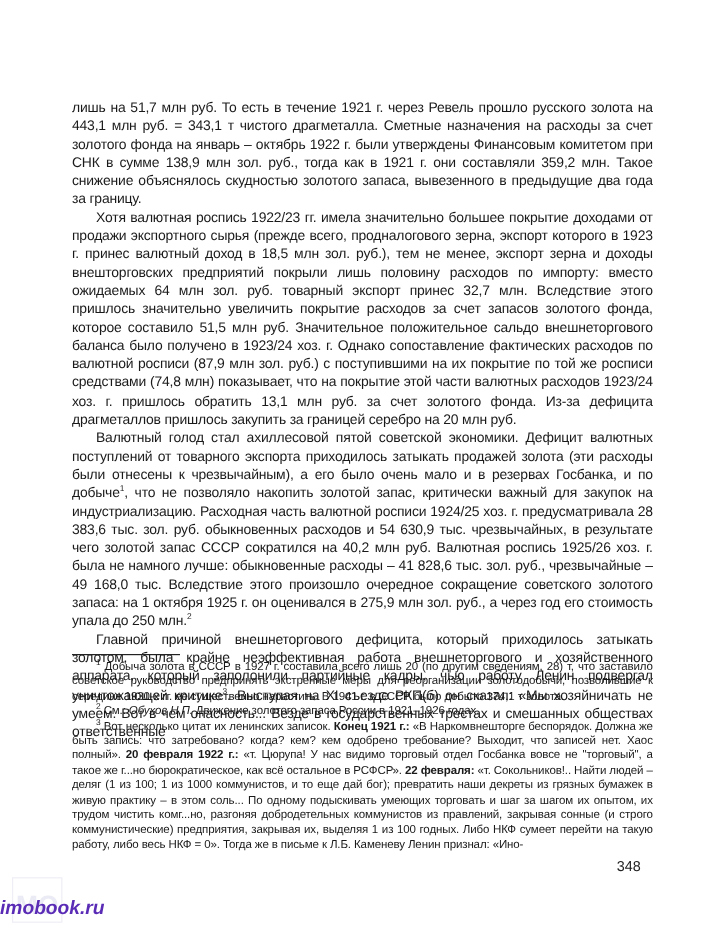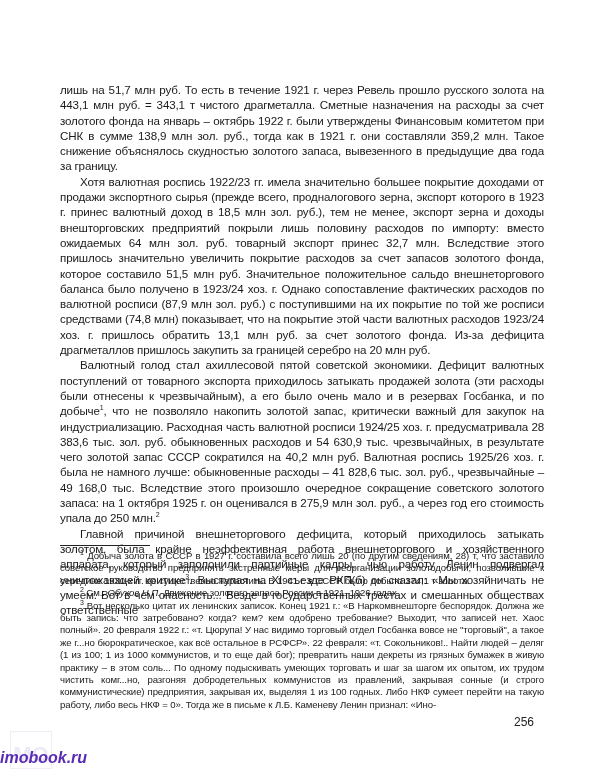--- a/index.html
+++ b/index.html
@@ -7,21 +7,21 @@
          font-family:"Liberation Sans", "DejaVu Sans", sans-serif; color:#1a1a1a; }
   .body-text { position:absolute; left:60px; top:82px; width:484px;
                font-size:11.6px; line-height:15.3px; text-align:justify; letter-spacing:-0.15px; }
   .body-text p { margin:0; }
   .body-text p.indent { text-indent:20px; }
   sup { font-size:7px; line-height:0; vertical-align:super; }
   .sep { position:absolute; left:60px; top:545px; width:90px; border-top:1px solid #222; }
   .footnotes { position:absolute; left:60px; top:550px; width:484px;
                font-size:9.6px; line-height:12.4px; text-align:justify; letter-spacing:-0.1px; }
   .footnotes p { margin:0; text-indent:20px; }
-  .footnotes b { font-weight:normal; }
+  .footnotes b { font-weight:bold; }
   .footnotes i { font-style:italic; }
   .page-number { position:absolute; left:514px; top:715px; font-size:12px; color:#222; }
   .site-link { position:absolute; left:0; width:516px; top:749px; text-align:left;
                font-size:16px; font-style:italic; font-weight:bold; color:#5a2bb5; }
   .logo { position:absolute; left:10px; top:731px; width:40px; height:36px;
           border:1px solid #eeeef6; color:#ebebf5; font-weight:bold; font-size:22px;
           display:flex; align-items:flex-end; justify-content:center; }
 </style>
 </head>
 <body>
@@ -36,14 +36,14 @@
     <p class="indent"><span>Валютный голод стал ахиллесовой пятой советской экономики. Дефицит валютных поступлений от товарного экспорта приходилось затыкать продажей золота (эти расходы были отнесены к чрезвычайным), а его было очень мало и в резервах Госбанка, и по добыче</span><sup>1</sup><span>, что не позволяло накопить золотой запас, критически важный для закупок на индустриализацию. Расходная часть валютной росписи 1924/25 хоз. г. предусматривала 28 383,6 тыс. зол. руб. обыкновенных расходов и 54 630,9 тыс. чрезвычайных, в результате чего золотой запас СССР сократился на 40,2 млн руб. Валютная роспись 1925/26 хоз. г. была не намного лучше: обыкновенные расходы – 41 828,6 тыс. зол. руб., чрезвычайные – 49 168,0 тыс. Вследствие этого произошло очередное сокращение советского золотого запаса: на 1 октября 1925 г. он оценивался в 275,9 млн зол. руб., а через год его стоимость упала до 250 млн.</span><sup>2</sup></p>
     <p class="indent"><span>Главной причиной внешнеторгового дефицита, который приходилось затыкать золотом, была крайне неэффективная работа внешнеторгового и хозяйственного аппарата, который заполонили партийные кадры, чью работу Ленин подвергал уничтожающей критике</span><sup>3</sup><span>. Выступая на XI съезде РКП(б) он сказал: «Мы хозяйничать не умеем. Вот в чем опасность... Везде в государственных трестах и смешанных обществах ответственные</span></p>
   </div>
 <div class="sep"></div>
 <div class="footnotes" id="notes">
     <p><sup>1</sup><span> Добыча золота в СССР в 1927 г. составила всего лишь 20 (по другим сведениям, 28) т, что заставило советское руководство предпринять экстренные меры для реорганизации золотодобычи, позволившие к середине 1930-х гг. ее существенно нарастить. В 1941 г. в СССР было добыто 174,1 т золота.</span></p>
     <p><sup>2</sup><span> См.: </span><i>Обухов Н.П.</i><span> Движение золотого запаса России в 1921–1926 годах.</span></p>
     <p><sup>3</sup><span> Вот несколько цитат их ленинских записок. </span><b>Конец 1921 г.:</b><span> «В Наркомвнешторге беспорядок. Должна же быть запись: что затребовано? когда? кем? кем одобрено требование? Выходит, что записей нет. Хаос полный». </span><b>20 февраля 1922 г.:</b><span> «т. Цюрупа! У нас видимо торговый отдел Госбанка вовсе не "торговый", а такое же г...но бюрократическое, как всё остальное в РСФСР». </span><b>22 февраля:</b><span> «т. Сокольников!.. Найти людей – деляг (1 из 100; 1 из 1000 коммунистов, и то еще дай бог); превратить наши декреты из грязных бумажек в живую практику – в этом соль... По одному подыскивать умеющих торговать и шаг за шагом их опытом, их трудом чистить комг...но, разгоняя добродетельных коммунистов из правлений, закрывая сонные (и строго коммунистические) предприятия, закрывая их, выделяя 1 из 100 годных. Либо НКФ сумеет перейти на такую работу, либо весь НКФ = 0». Тогда же в письме к Л.Б. Каменеву Ленин признал: «Ино-</span></p>
   </div>
 
-<div class="page-number">256</div>
+<div class="page-number">348</div>
 <div class="site-link">imobook.ru</div>
 
 </body></html>

